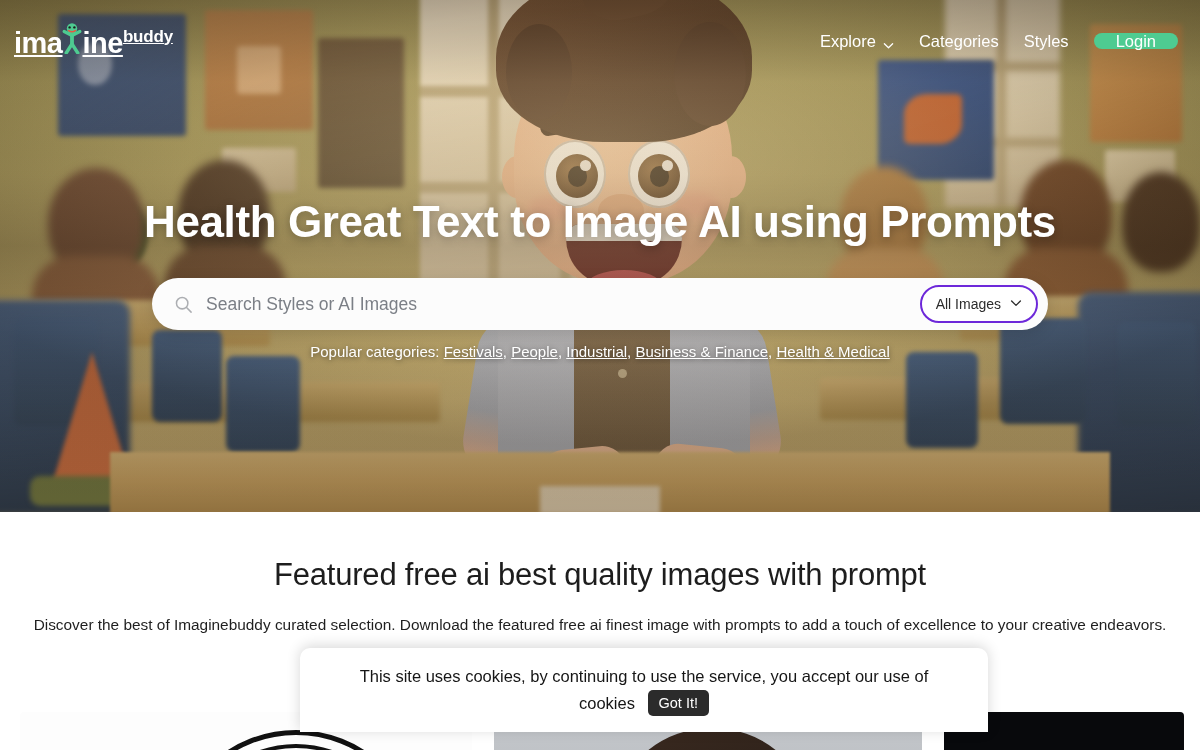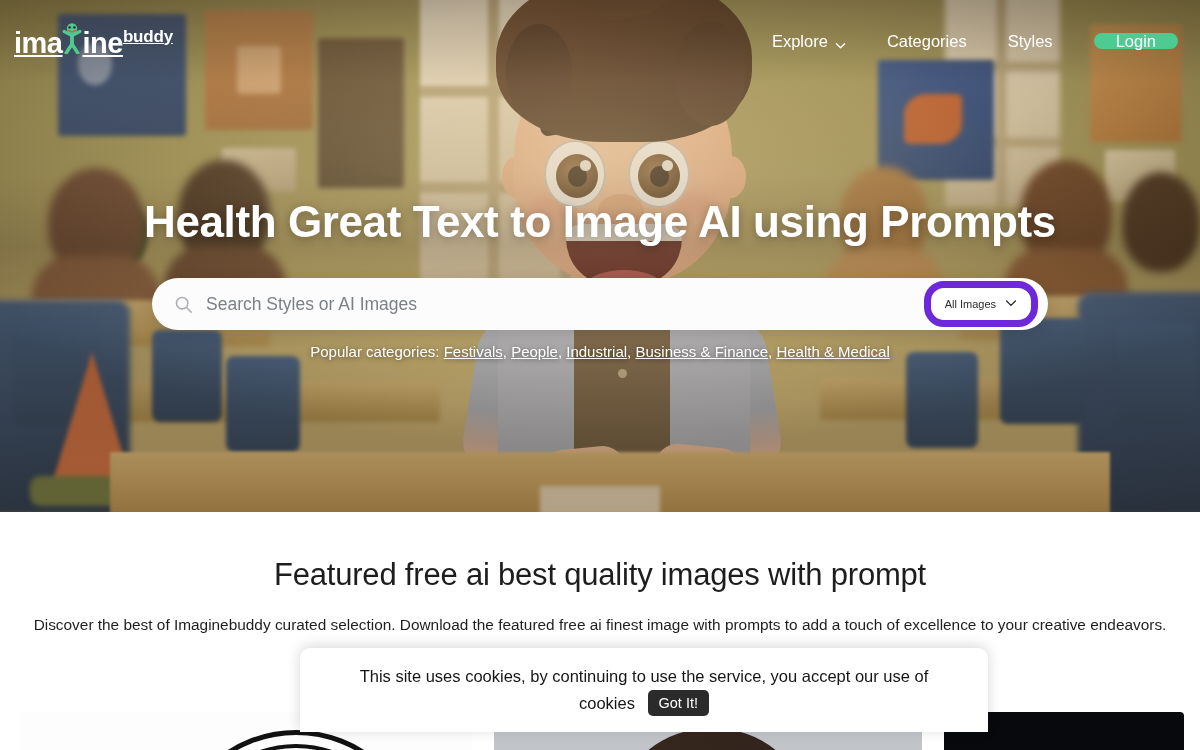--- a/index.html
+++ b/index.html
@@ -247,21 +247,21 @@
     padding: 0 22px 0 14px; z-index: 30;
   }
   .logo { position: relative; display: flex; flex-direction: row; line-height: 1;
     color: #fff; user-select:none; }
   .logo-top { font-size: 29px; font-weight: 700; letter-spacing: -.5px; position: relative;
     display:flex; align-items:baseline; }
   .logo-sub { font-size: 17px; font-weight: 700; margin-top: 3px; letter-spacing: -.2px; }
   .logo-mascot { position: relative; display:inline-block; width: 20px; height: 28px; }
   .logo-mascot svg { position:absolute; left:-1px; top:-3px; }
 
-  .nav { display: flex; align-items: center; gap: 41px; }
+  .nav { display: flex; align-items: center; gap: 25px; }
   .nav a { color: #ffffff; font-size: 16.5px; text-decoration: none; white-space: nowrap; }
   .nav .explore { display: inline-flex; align-items: center; gap: 7px; }
   .chev { display:inline-block; width: 11px; height: 11px; }
   .login-btn {
     background: #4ecb91; color: #ffffff; font-size: 16.5px;
     padding: 0 22px; border-radius: 22px; text-decoration: none;
     border: none; cursor: pointer; font-family: inherit; line-height: 1;
   }
 
   
@@ -277,22 +277,22 @@
     padding: 0 10px 0 22px; box-shadow: 0 4px 16px rgba(0,0,0,.14);
   }
   .search-icon { width: 19px; height: 19px; flex: 0 0 19px; opacity:.55; }
   .search-input {
     flex: 1; border: none; outline: none; background: transparent;
     font-family: inherit; font-size: 17.5px; color: #333; padding-left: 13px;
   }
   .search-input::placeholder { color: #7b7f86; }
   .select-pill {
     display: flex; align-items: center; gap: 9px;
-    border: 7px solid #6d28d9; border-radius: 20px;
-    padding: 9px 14px; font-size: 11px; color: #2b2b2b;
+    border: 2px solid #6d28d9; border-radius: 20px;
+    padding: 9px 14px; font-size: 14px; color: #2b2b2b;
     background: #fff; cursor: pointer; white-space: nowrap;
   }
   .pop-cats {
     position: absolute; left: 0; top: 343px; width: 1200px; text-align: center;
     color: #ffffff; font-size: 15px;
     text-shadow: 0 1px 5px rgba(0,0,0,.5);
   }
   .pop-cats a { color: #ffffff; text-decoration: underline; }
 
   

